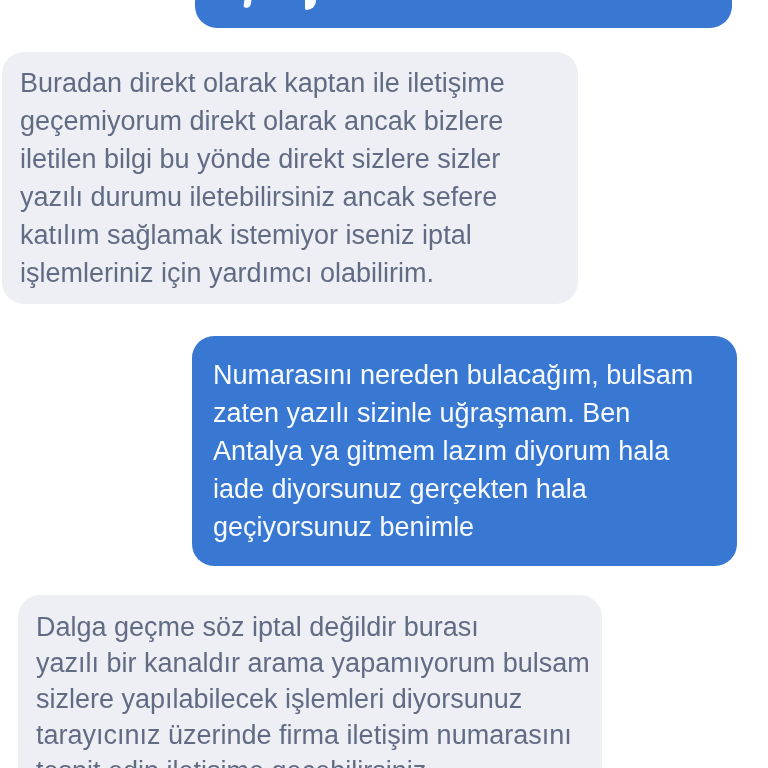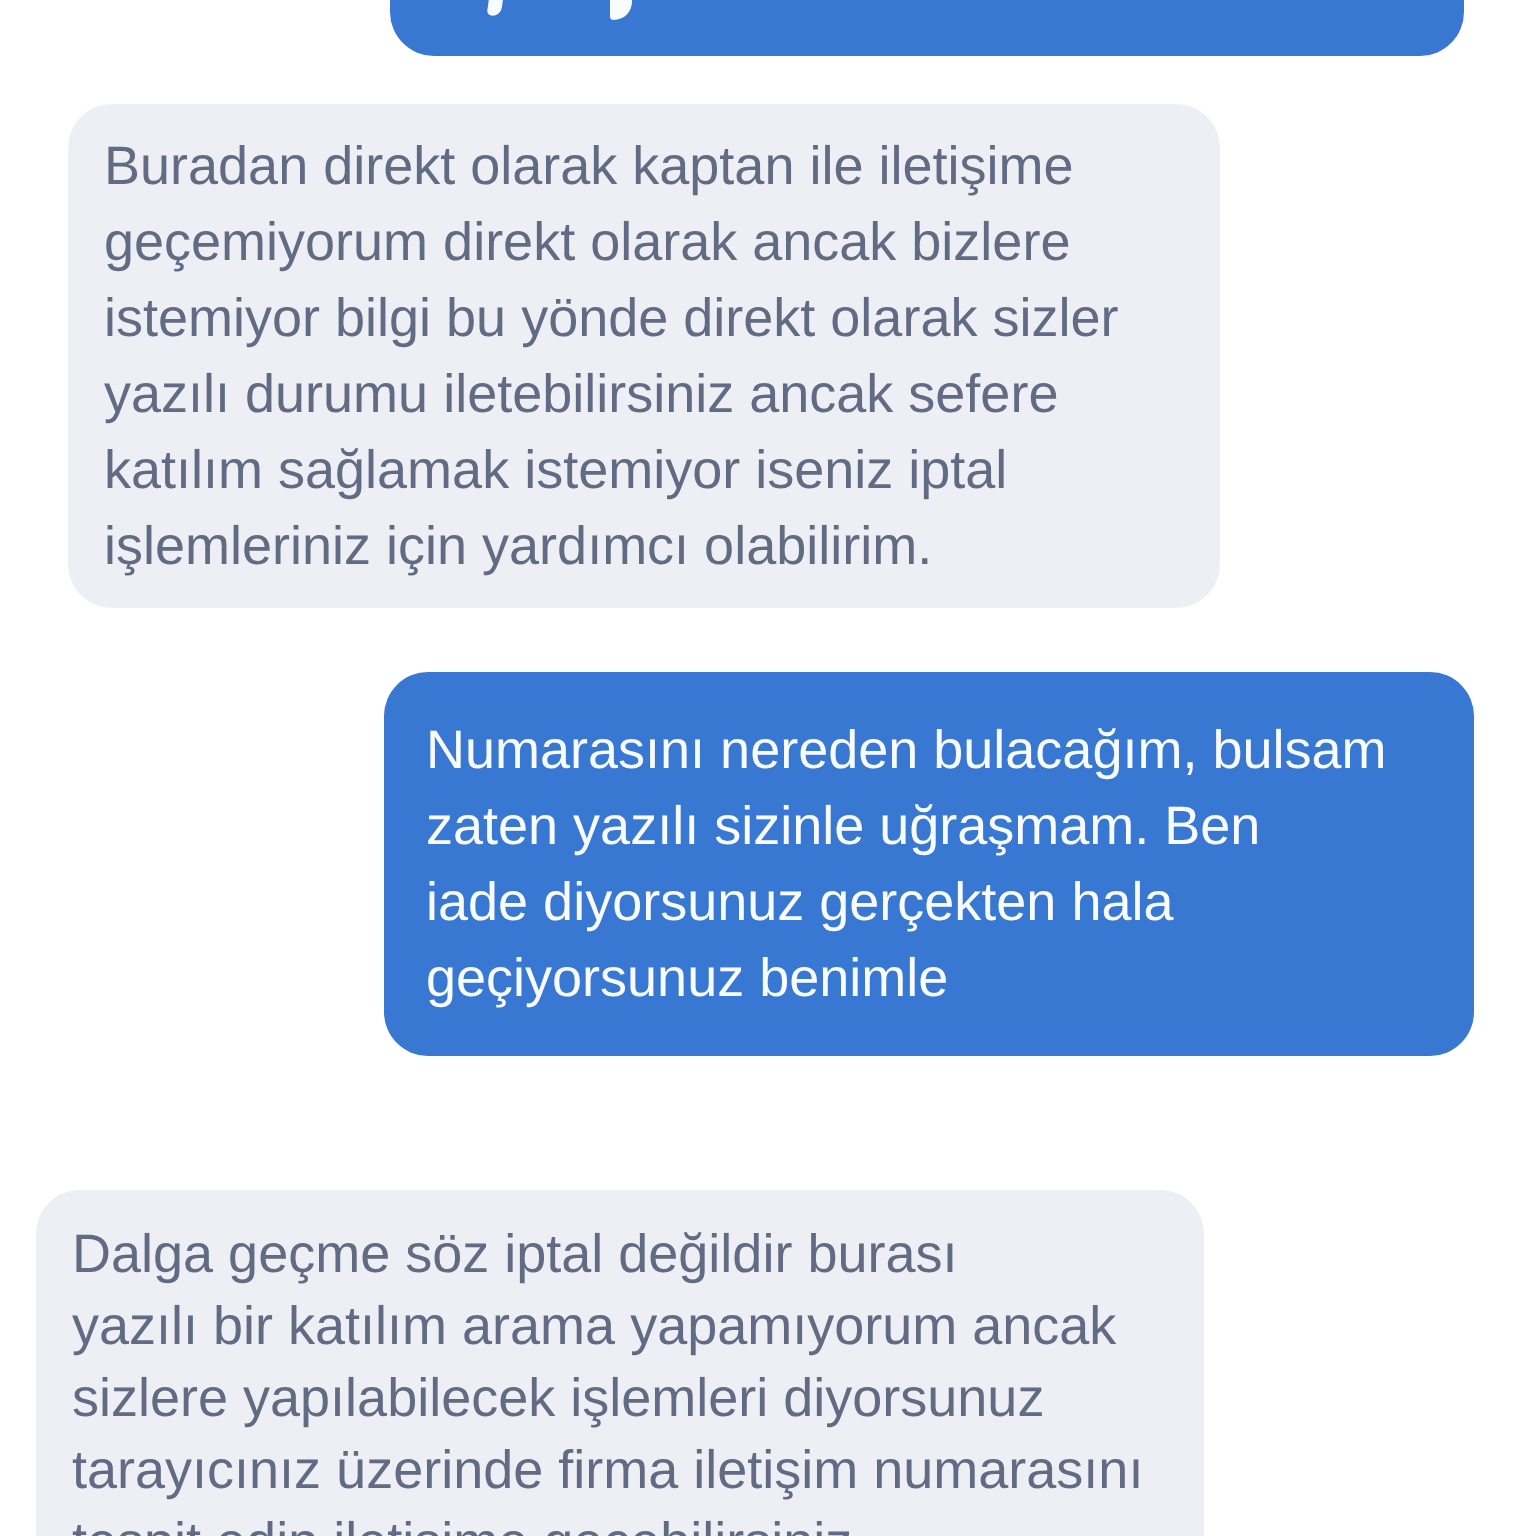--- a/index.html
+++ b/index.html
@@ -54,21 +54,21 @@
     border-radius: 1px 1px 6px 3px;
     transform: rotate(8deg);
   }
   .descender.d2 {
     left: 110px; top: 38px;
     width: 11px; height: 12px;
     border-radius: 0 0 10px 2px;
     border-left: 0;
   }
   #bubble-2 {
-    left: 34px; top: 52px;
+    left: 2px; top: 52px;
     width: 576px;
     padding: 12px 18px;
   }
   #bubble-3 {
     left: 192px; top: 336px;
     width: 545px;
     padding: 20px 21px;
   }
   #bubble-4 {
     left: 18px; top: 595px;
@@ -83,34 +83,35 @@
 <div class="chat-viewport">
 
   <div id="bubble-1" class="bubble outgoing">
     <span class="descender d1"></span>
     <span class="descender d2"></span>
   </div>
 
   <div id="bubble-2" class="bubble incoming">
       <div class="msg-line">Buradan direkt olarak kaptan ile iletişime</div>
       <div class="msg-line">geçemiyorum direkt olarak ancak bizlere</div>
-      <div class="msg-line">istemiyor bilgi bu yönde direkt olarak sizler</div>
+      <div class="msg-line">iletilen bilgi bu yönde direkt sizlere sizler</div>
       <div class="msg-line">yazılı durumu iletebilirsiniz ancak sefere</div>
       <div class="msg-line">katılım sağlamak istemiyor iseniz iptal</div>
       <div class="msg-line">işlemleriniz için yardımcı olabilirim.</div>
     </div>
 
   <div id="bubble-3" class="bubble outgoing">
       <div class="msg-line">Numarasını nereden bulacağım, bulsam</div>
       <div class="msg-line">zaten yazılı sizinle uğraşmam. Ben</div>
+      <div class="msg-line">Antalya ya gitmem lazım diyorum hala</div>
       <div class="msg-line">iade diyorsunuz gerçekten hala</div>
       <div class="msg-line">geçiyorsunuz benimle</div>
     </div>
 
   <div id="bubble-4" class="bubble incoming">
       <div class="msg-line">Dalga geçme söz iptal değildir burası</div>
-      <div class="msg-line">yazılı bir katılım arama yapamıyorum ancak</div>
+      <div class="msg-line">yazılı bir kanaldır arama yapamıyorum bulsam</div>
       <div class="msg-line">sizlere yapılabilecek işlemleri diyorsunuz</div>
       <div class="msg-line">tarayıcınız üzerinde firma iletişim numarasını</div>
       <div class="msg-line">tespit edip iletişime geçebilirsiniz</div>
     </div>
 
 </div>
 
 </body></html>

